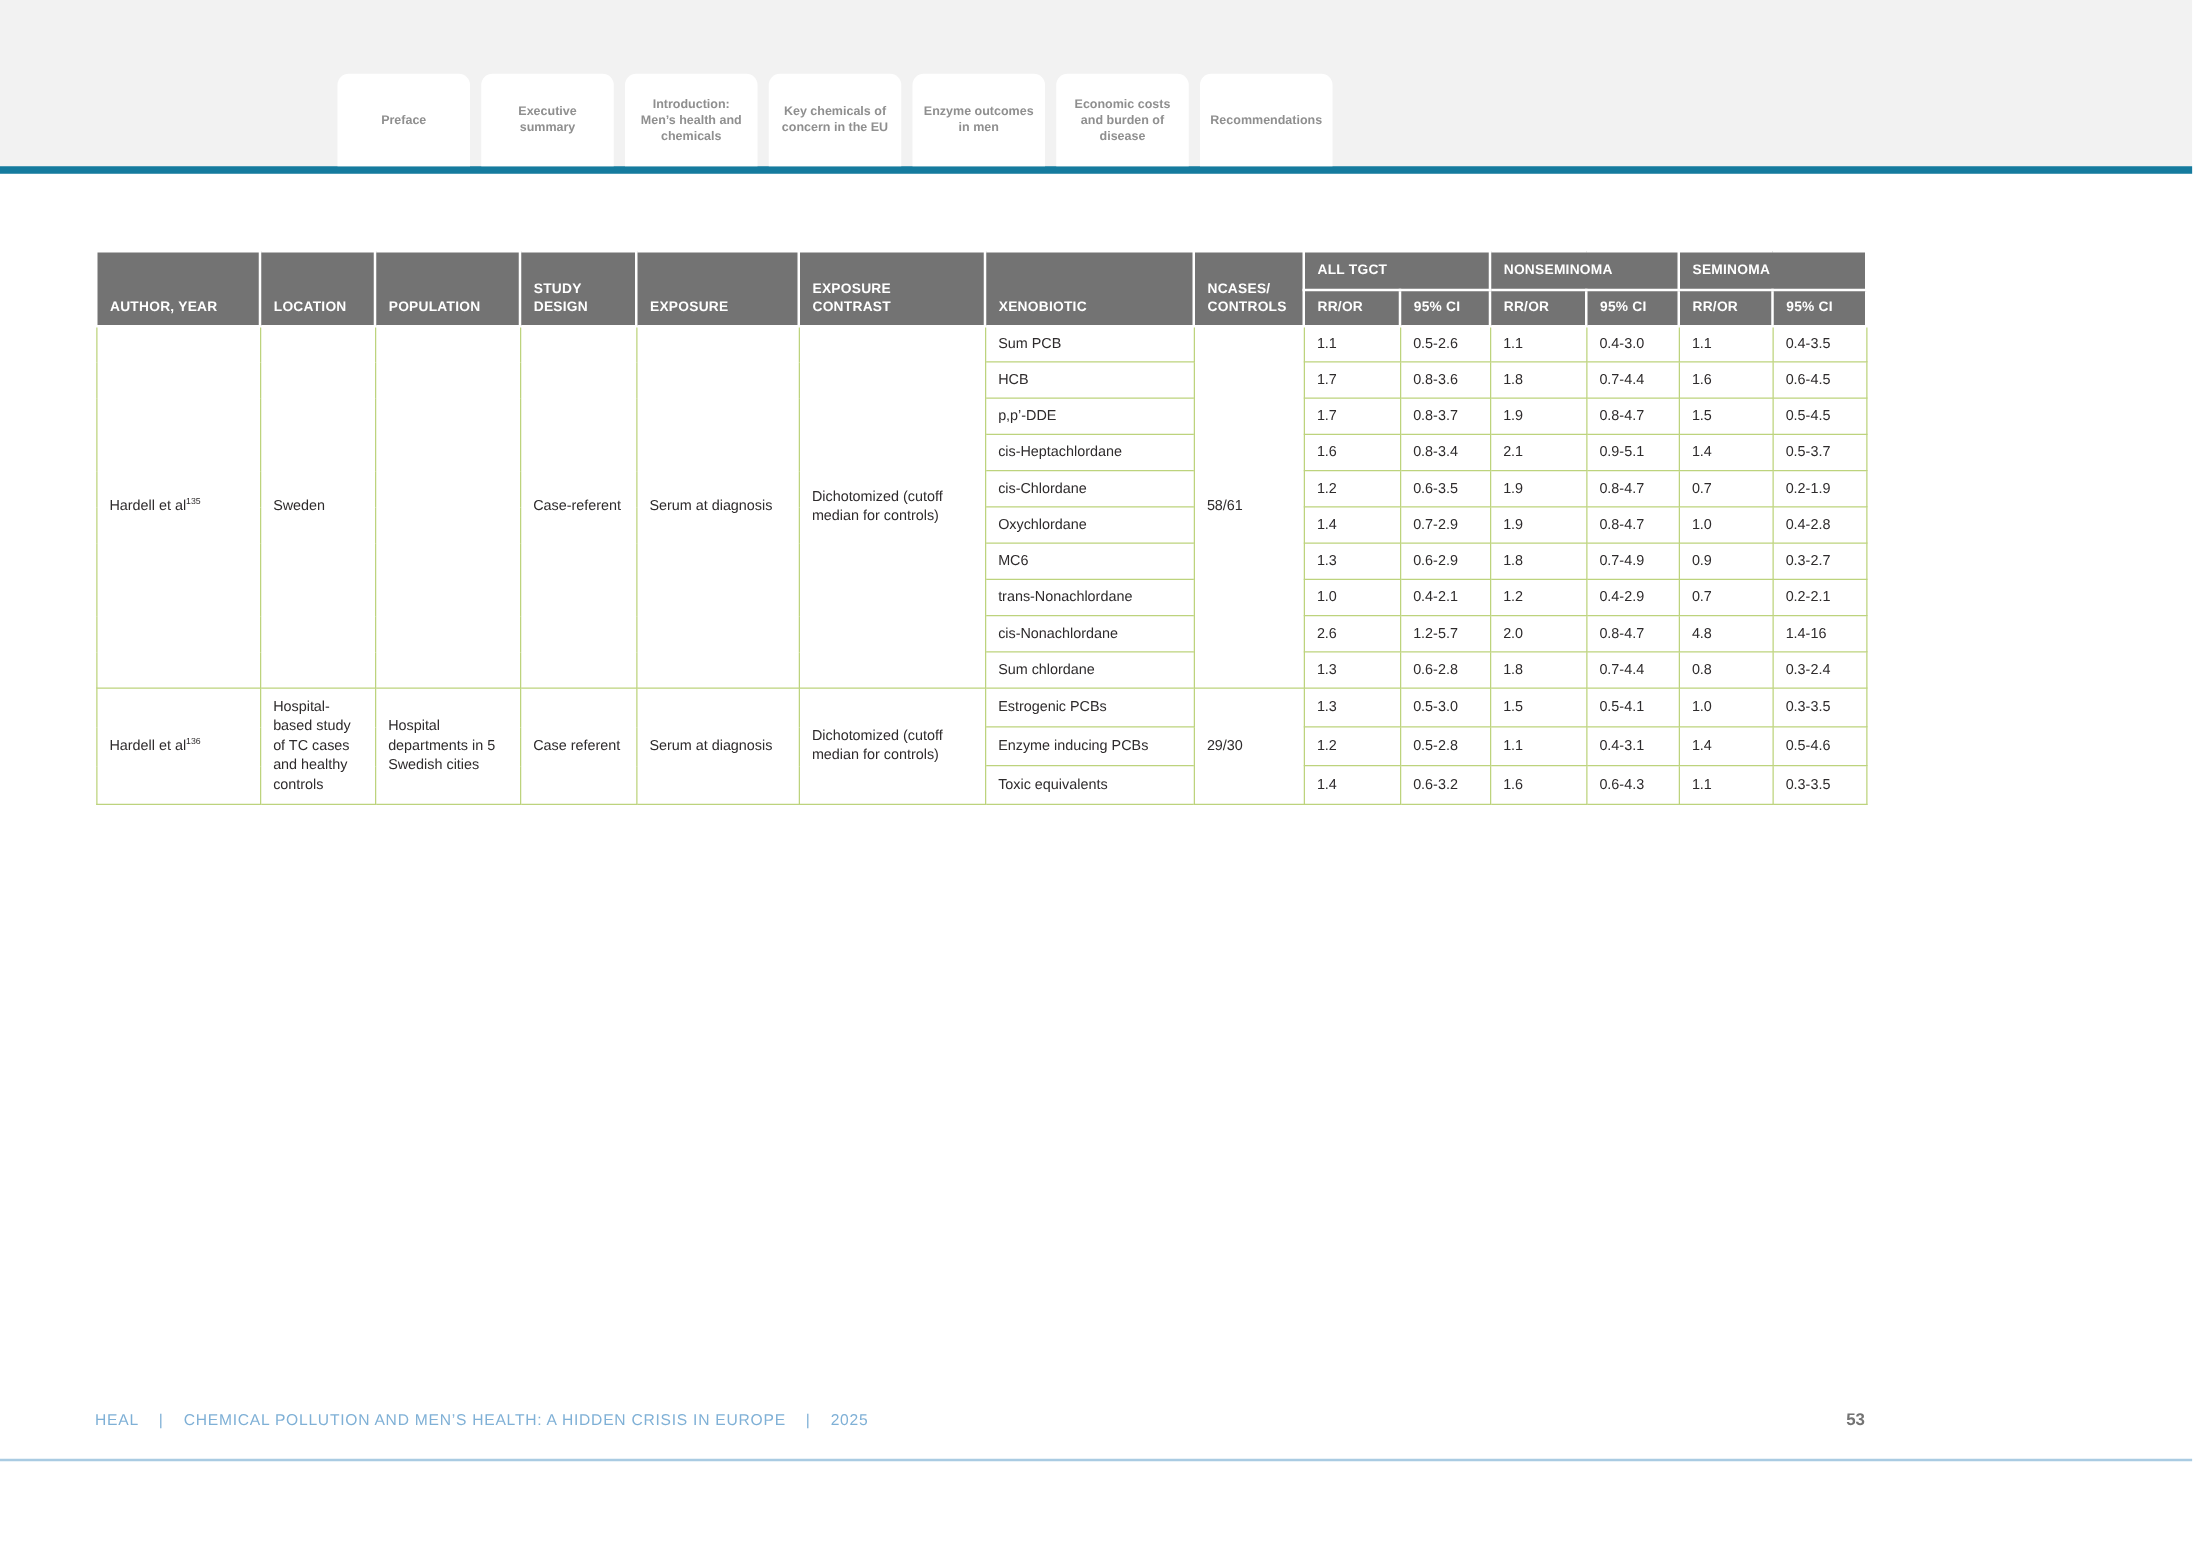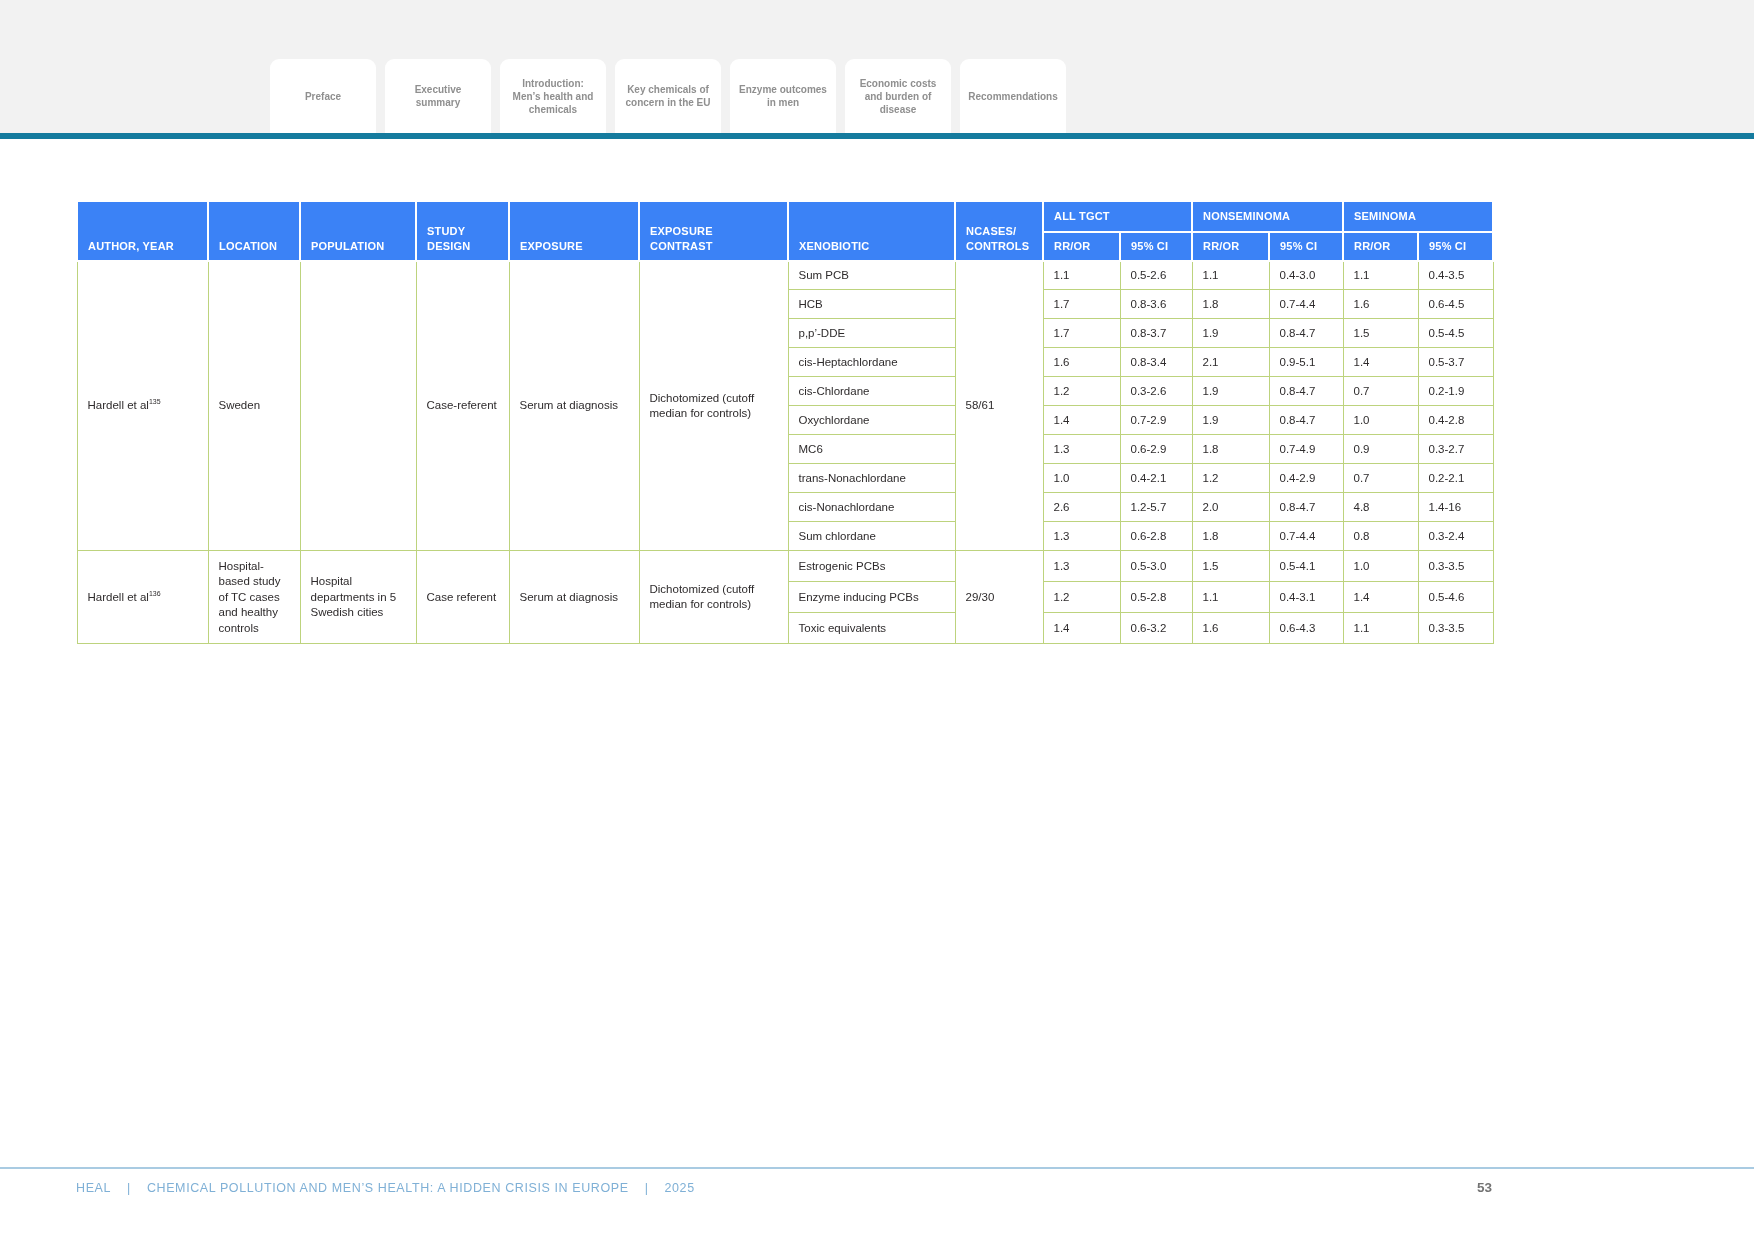--- a/index.html
+++ b/index.html
@@ -23,41 +23,41 @@
     justify-content:center; text-align:center; padding:10px 7px;
     color:#8f8f8f; font-size:10px; line-height:1.3; font-weight:700;
   }
   .tab.small { font-size:7.8px; min-height:86px; line-height:1.35; }
   
   table.report {
     position:absolute; left:76px; top:200px; width:1416px;
     border-collapse:collapse; table-layout:fixed;
   }
   table.report th {
-    background:#3b82f6; color:#fff; font-weight:700; font-size:11px;
+    background:#737373; color:#fff; font-weight:700; font-size:11px;
     border:2px solid #ffffff; padding:6px 10px; text-align:left;
     letter-spacing:.2px; line-height:1.35;
   }
   th.group { text-align:center; vertical-align:middle; height:31px; }
   th.colhead { vertical-align:bottom; padding-bottom:12px; }
   table.report td {
     background:#fff; border:1px solid #bdd37d; font-size:11.5px;
     color:#2e2b2c; padding:4px 10px; vertical-align:middle; line-height:1.35;
   }
   tr.r1 { height:29px; }
   tr.r2 { height:31px; }
   td.wrap { line-height:1.4; }
   sup.ref { font-size:7px; vertical-align:super; line-height:0; }
   
   .footer-rule {
     position:absolute; top:1167px; left:0; width:1754px;
     border-top:2px solid #a9cbe2;
   }
   .footer {
-    position:absolute; top:1180px; left:76px; width:1416px;
+    position:absolute; top:1128px; left:76px; width:1416px;
     display:flex; align-items:center; color:#7fb0d6;
     font-size:12.5px; letter-spacing:.6px; font-weight:400;
   }
   .footer .sep { margin:0 16px; }
   .footer .page-num { margin-left:auto; color:#737373; font-weight:700; font-size:13.5px; letter-spacing:0; }
 </style>
 </head>
 <body>
 
 <div class="page">
@@ -172,21 +172,21 @@
         <td>1.6</td>
         <td>0.8-3.4</td>
         <td>2.1</td>
         <td>0.9-5.1</td>
         <td>1.4</td>
         <td>0.5-3.7</td>
       </tr>
       <tr class="r1">
         <td>cis-Chlordane</td>
         <td>1.2</td>
-        <td>0.3-2.6</td>
+        <td>0.6-3.5</td>
         <td>1.9</td>
         <td>0.8-4.7</td>
         <td>0.7</td>
         <td>0.2-1.9</td>
       </tr>
       <tr class="r1">
         <td>Oxychlordane</td>
         <td>1.4</td>
         <td>0.7-2.9</td>
         <td>1.9</td>

